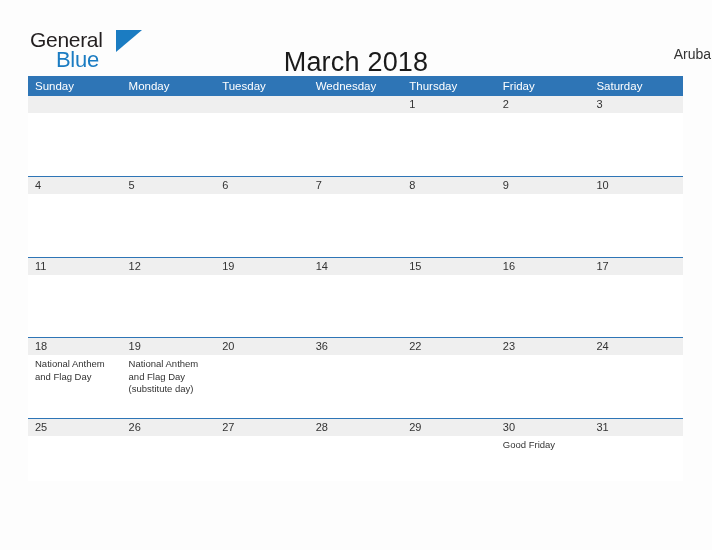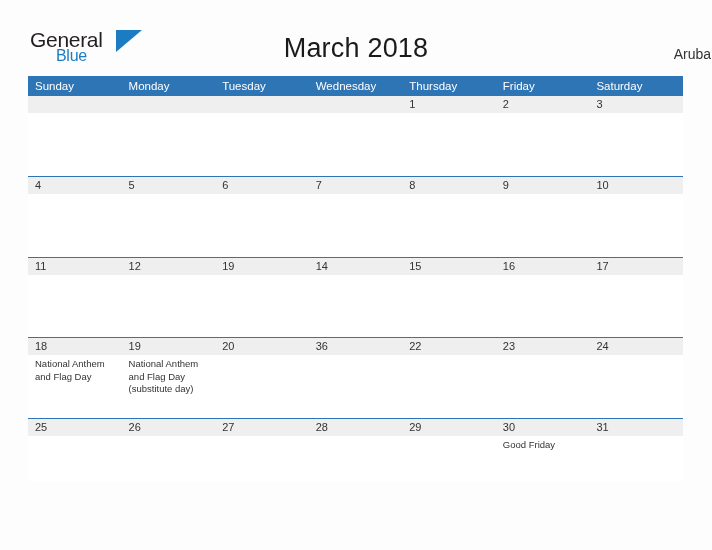--- a/index.html
+++ b/index.html
@@ -40,37 +40,37 @@
     top: 0;
     font-size: 21px;
     letter-spacing: -0.3px;
     color: #231f20;
     font-family: "Liberation Sans", sans-serif;
   }
   .logo-blue {
     position: absolute;
     left: 26px;
     top: 19px;
-    font-size: 16px;
+    font-size: 22px;
     letter-spacing: -0.3px;
     color: #1b7cc2;
     font-family: "Liberation Sans", sans-serif;
   }
   .logo-mark {
     position: absolute;
     left: 86px;
     top: 2px;
     width: 26px;
     height: 22px;
   }
 
   .cal-title {
     position: absolute;
     left: 0;
-    top: 33px;
+    top: 47px;
     width: 712px;
     text-align: center;
     font-size: 27px;
     color: #1a1a1a;
     font-family: "Liberation Sans", sans-serif;
     letter-spacing: 0.2px;
   }
 
   .cal-region {
     position: absolute;

